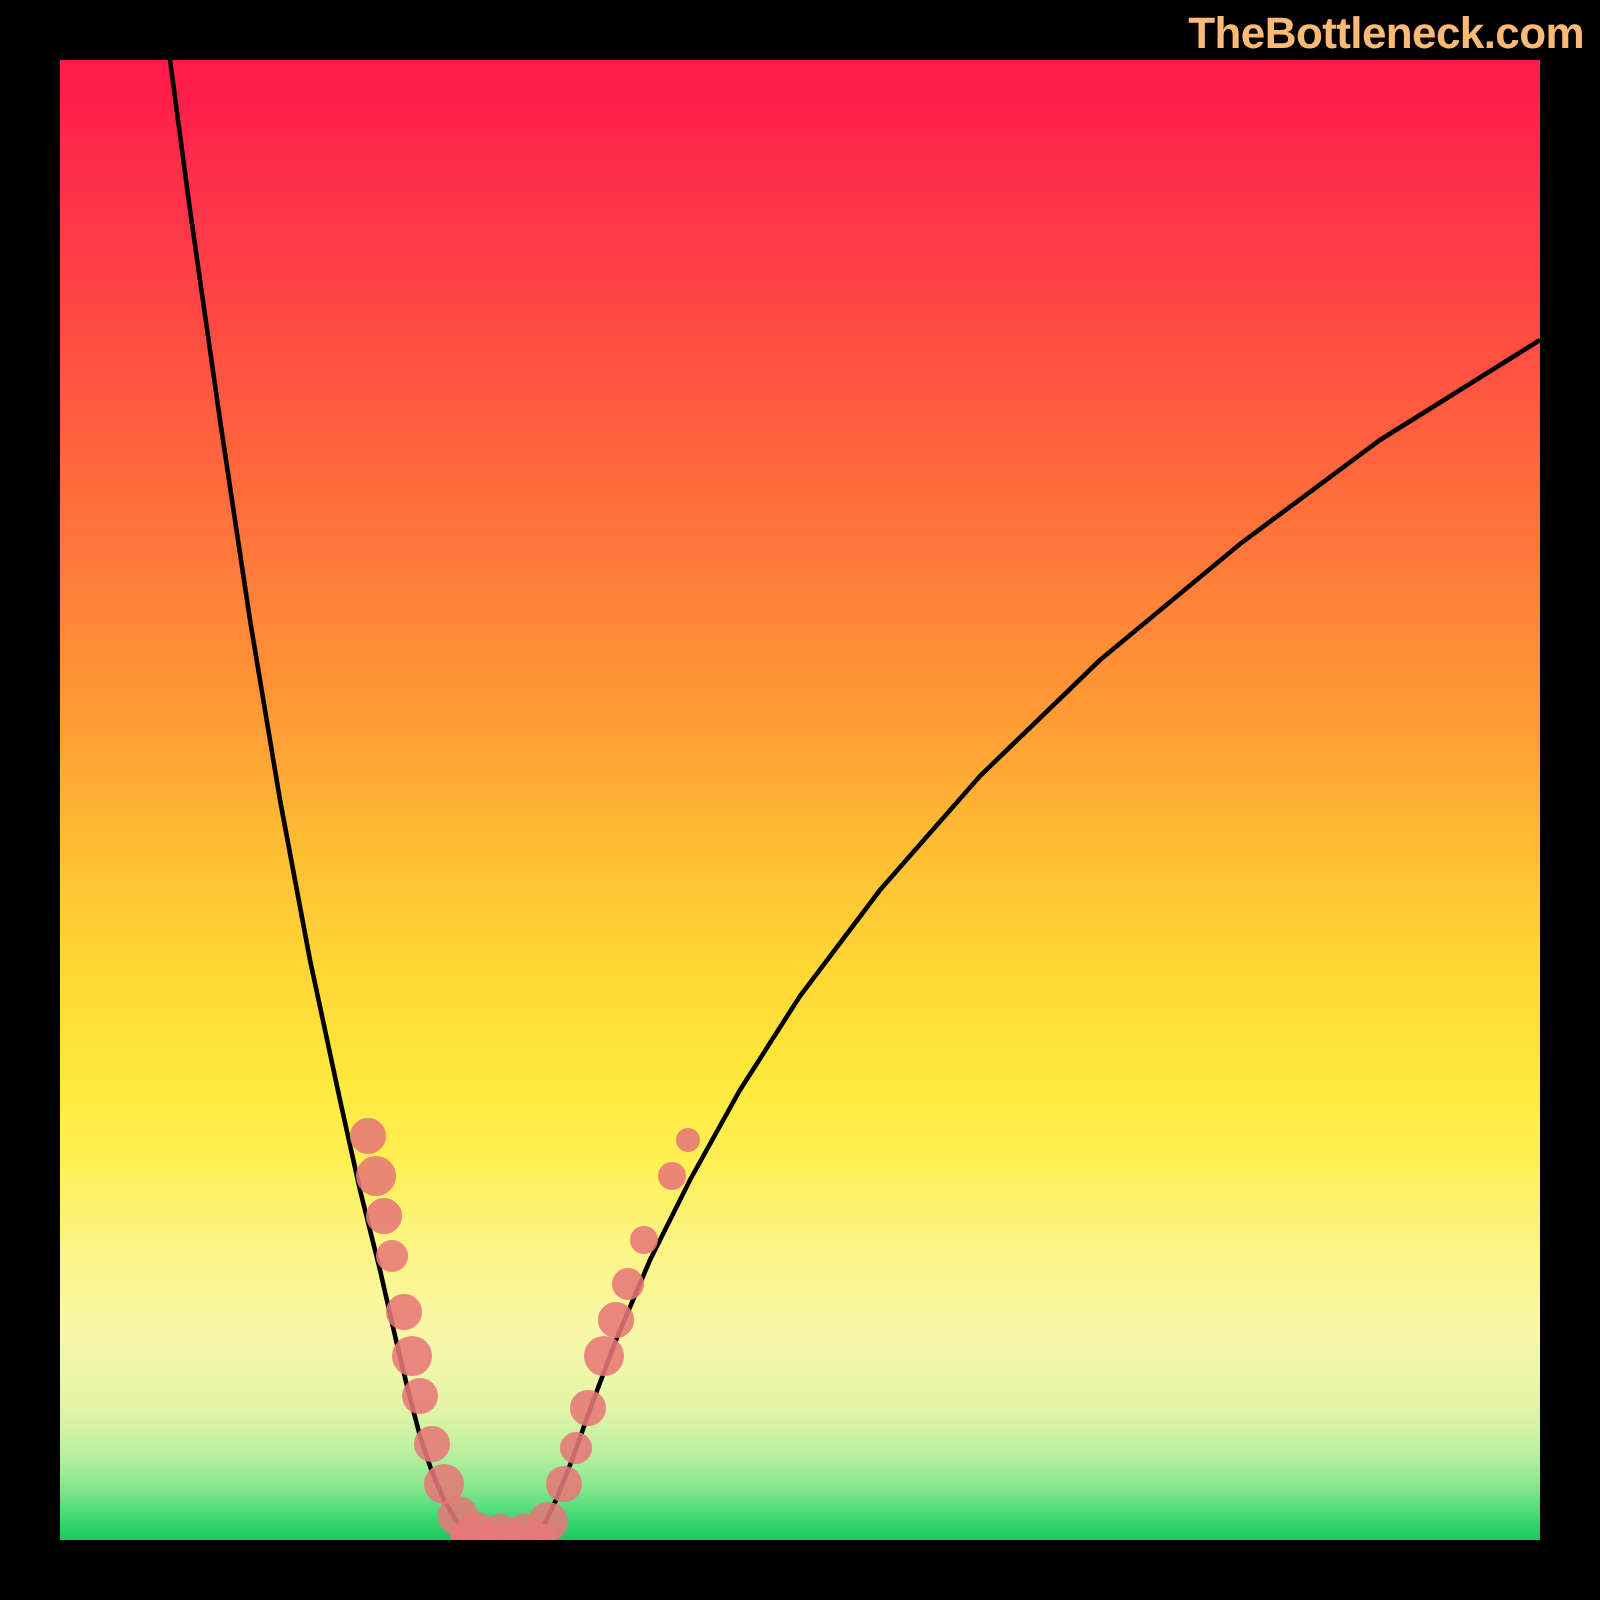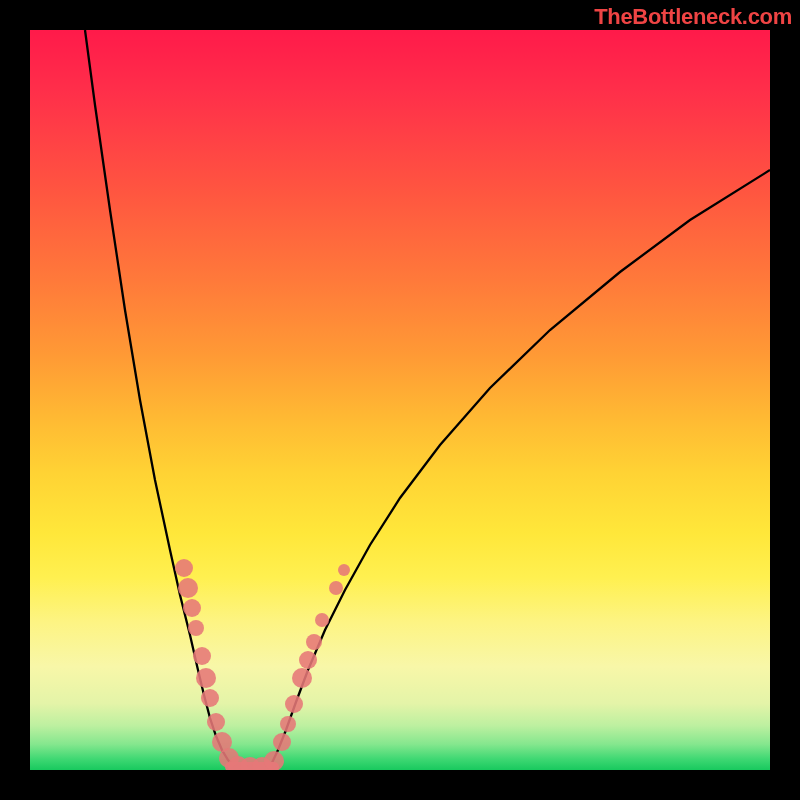--- a/index.html
+++ b/index.html
@@ -47,21 +47,21 @@
       #18c95e 100%
     );
   }
   .watermark {
     position: absolute;
     top: 4px;
     right: 8px;
     font-family: Arial, Helvetica, sans-serif;
     font-size: 22px;
     font-weight: 600;
-    color: #ef4444;
+    color: #fdba74;
     letter-spacing: -0.3px;
     user-select: none;
   }
   svg.curve {
     position: absolute;
     inset: 0;
     width: 100%;
     height: 100%;
     overflow: visible;
   }

